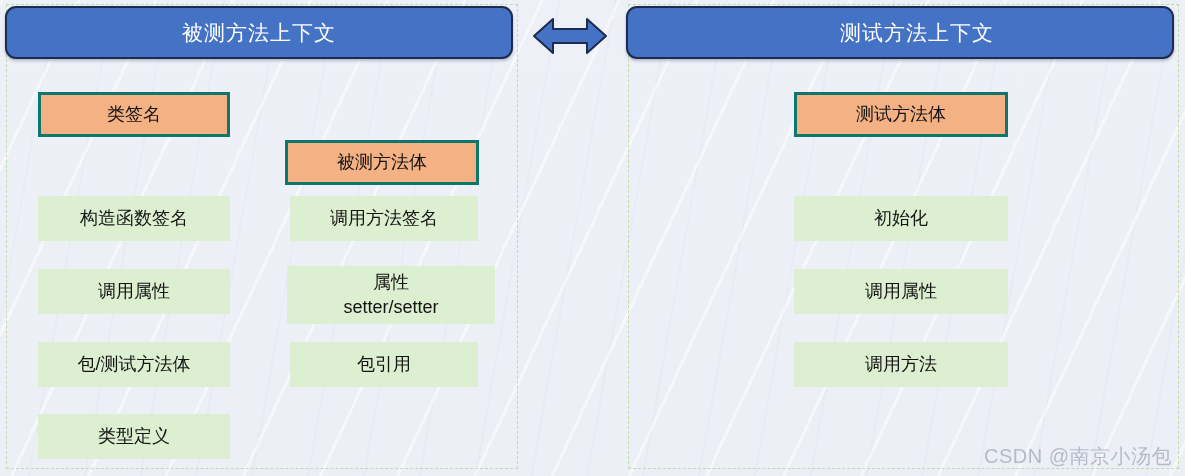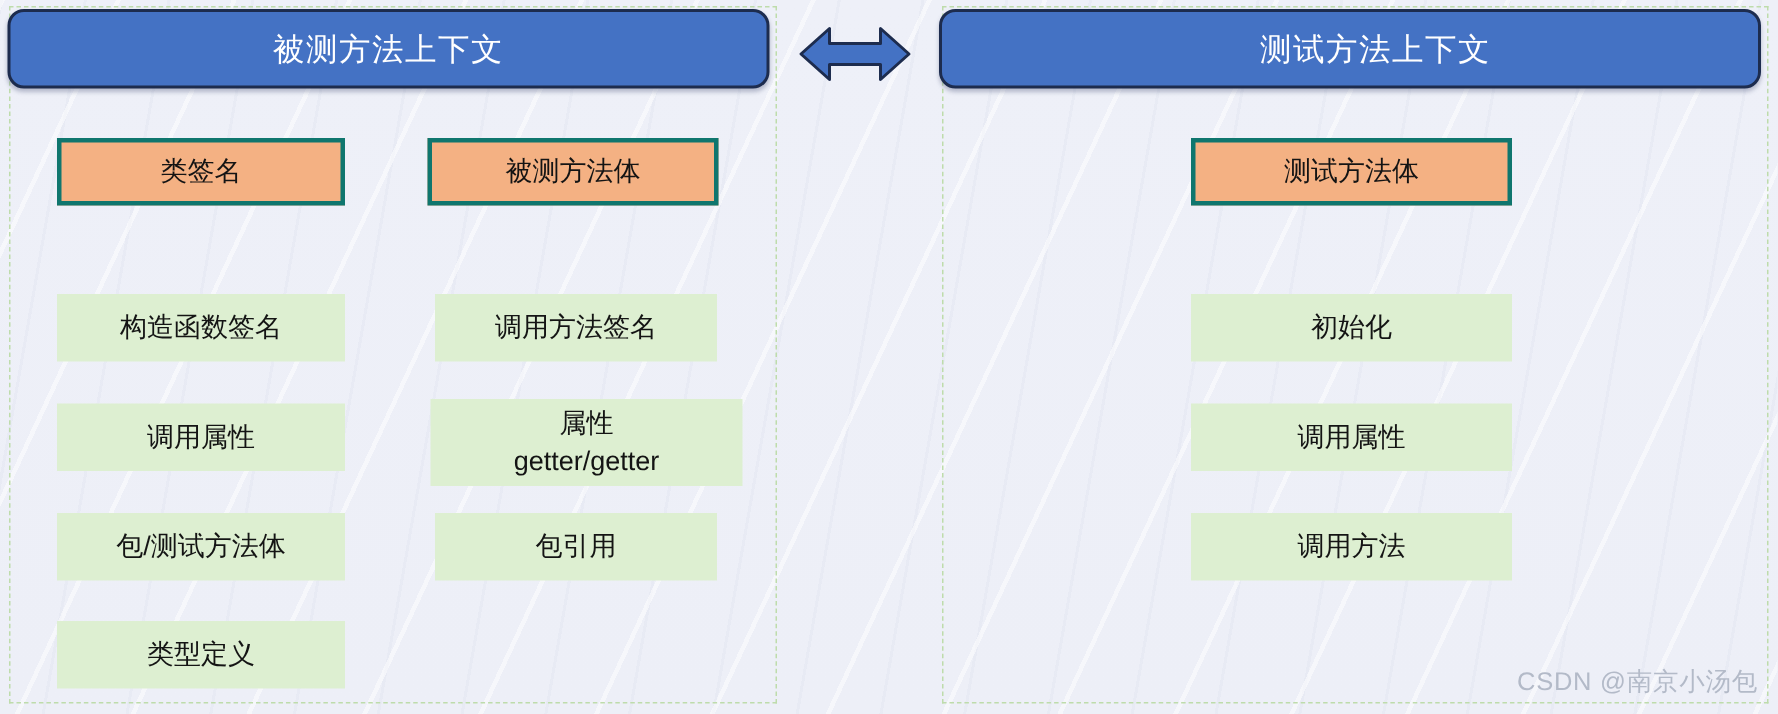--- a/index.html
+++ b/index.html
@@ -41,27 +41,27 @@
     display:flex;align-items:center;justify-content:center;text-align:center;
     font-size:18px;color:#141414;line-height:25px;white-space:pre-line;
   }
   .green{background:#ddefd1;margin-top:32px;}
   .orange{background:#f4b183;border:3px solid #0f766e;}
   
   .c1{left:38px;width:192px;height:45px;}
   .r1{top:92px;} .r2{top:164px;} .r3{top:237px;text-align:right;} .r4{top:310px;} .r5{top:382px;}
   
   .c2{left:290px;width:188px;height:45px;}
-  .c2.orange{left:285px;width:194px;}
+  .c2.orange{left:285px;width:194px;margin-top:48px;}
   .c2.tall{left:287px;width:208px;top:234px;height:58px;}
   
   .c3{left:794px;width:214px;height:45px;}
   .watermark{
     position:absolute;right:13px;top:443px;
-    font-size:17px;color:#b3bac8;letter-spacing:.5px;
+    font-size:20px;color:#b3bac8;letter-spacing:.5px;
   }
 </style>
 </head>
 <body>
 
 <div class="bg-texture"></div>
 
 <div class="dashed-panel panel-left"></div>
 <div class="dashed-panel panel-right"></div>
 
@@ -80,21 +80,21 @@
 
 <div class="box orange c1 r1">类签名</div>
 <div class="box green  c1 r2">构造函数签名</div>
 <div class="box green  c1 r3">调用属性</div>
 <div class="box green  c1 r4">包/测试方法体</div>
 <div class="box green  c1 r5">类型定义</div>
 
 <div class="box orange c2 r1">被测方法体</div>
 <div class="box green  c2 r2">调用方法签名</div>
 <div class="box green  c2 tall">属性
-getter/getter</div>
+setter/setter</div>
 <div class="box green  c2 r4">包引用</div>
 
 <div class="box orange c3 r1">测试方法体</div>
 <div class="box green  c3 r2">初始化</div>
 <div class="box green  c3 r3">调用属性</div>
 <div class="box green  c3 r4">调用方法</div>
 
 <div class="watermark">CSDN @南京小汤包</div>
 
 </body></html>

